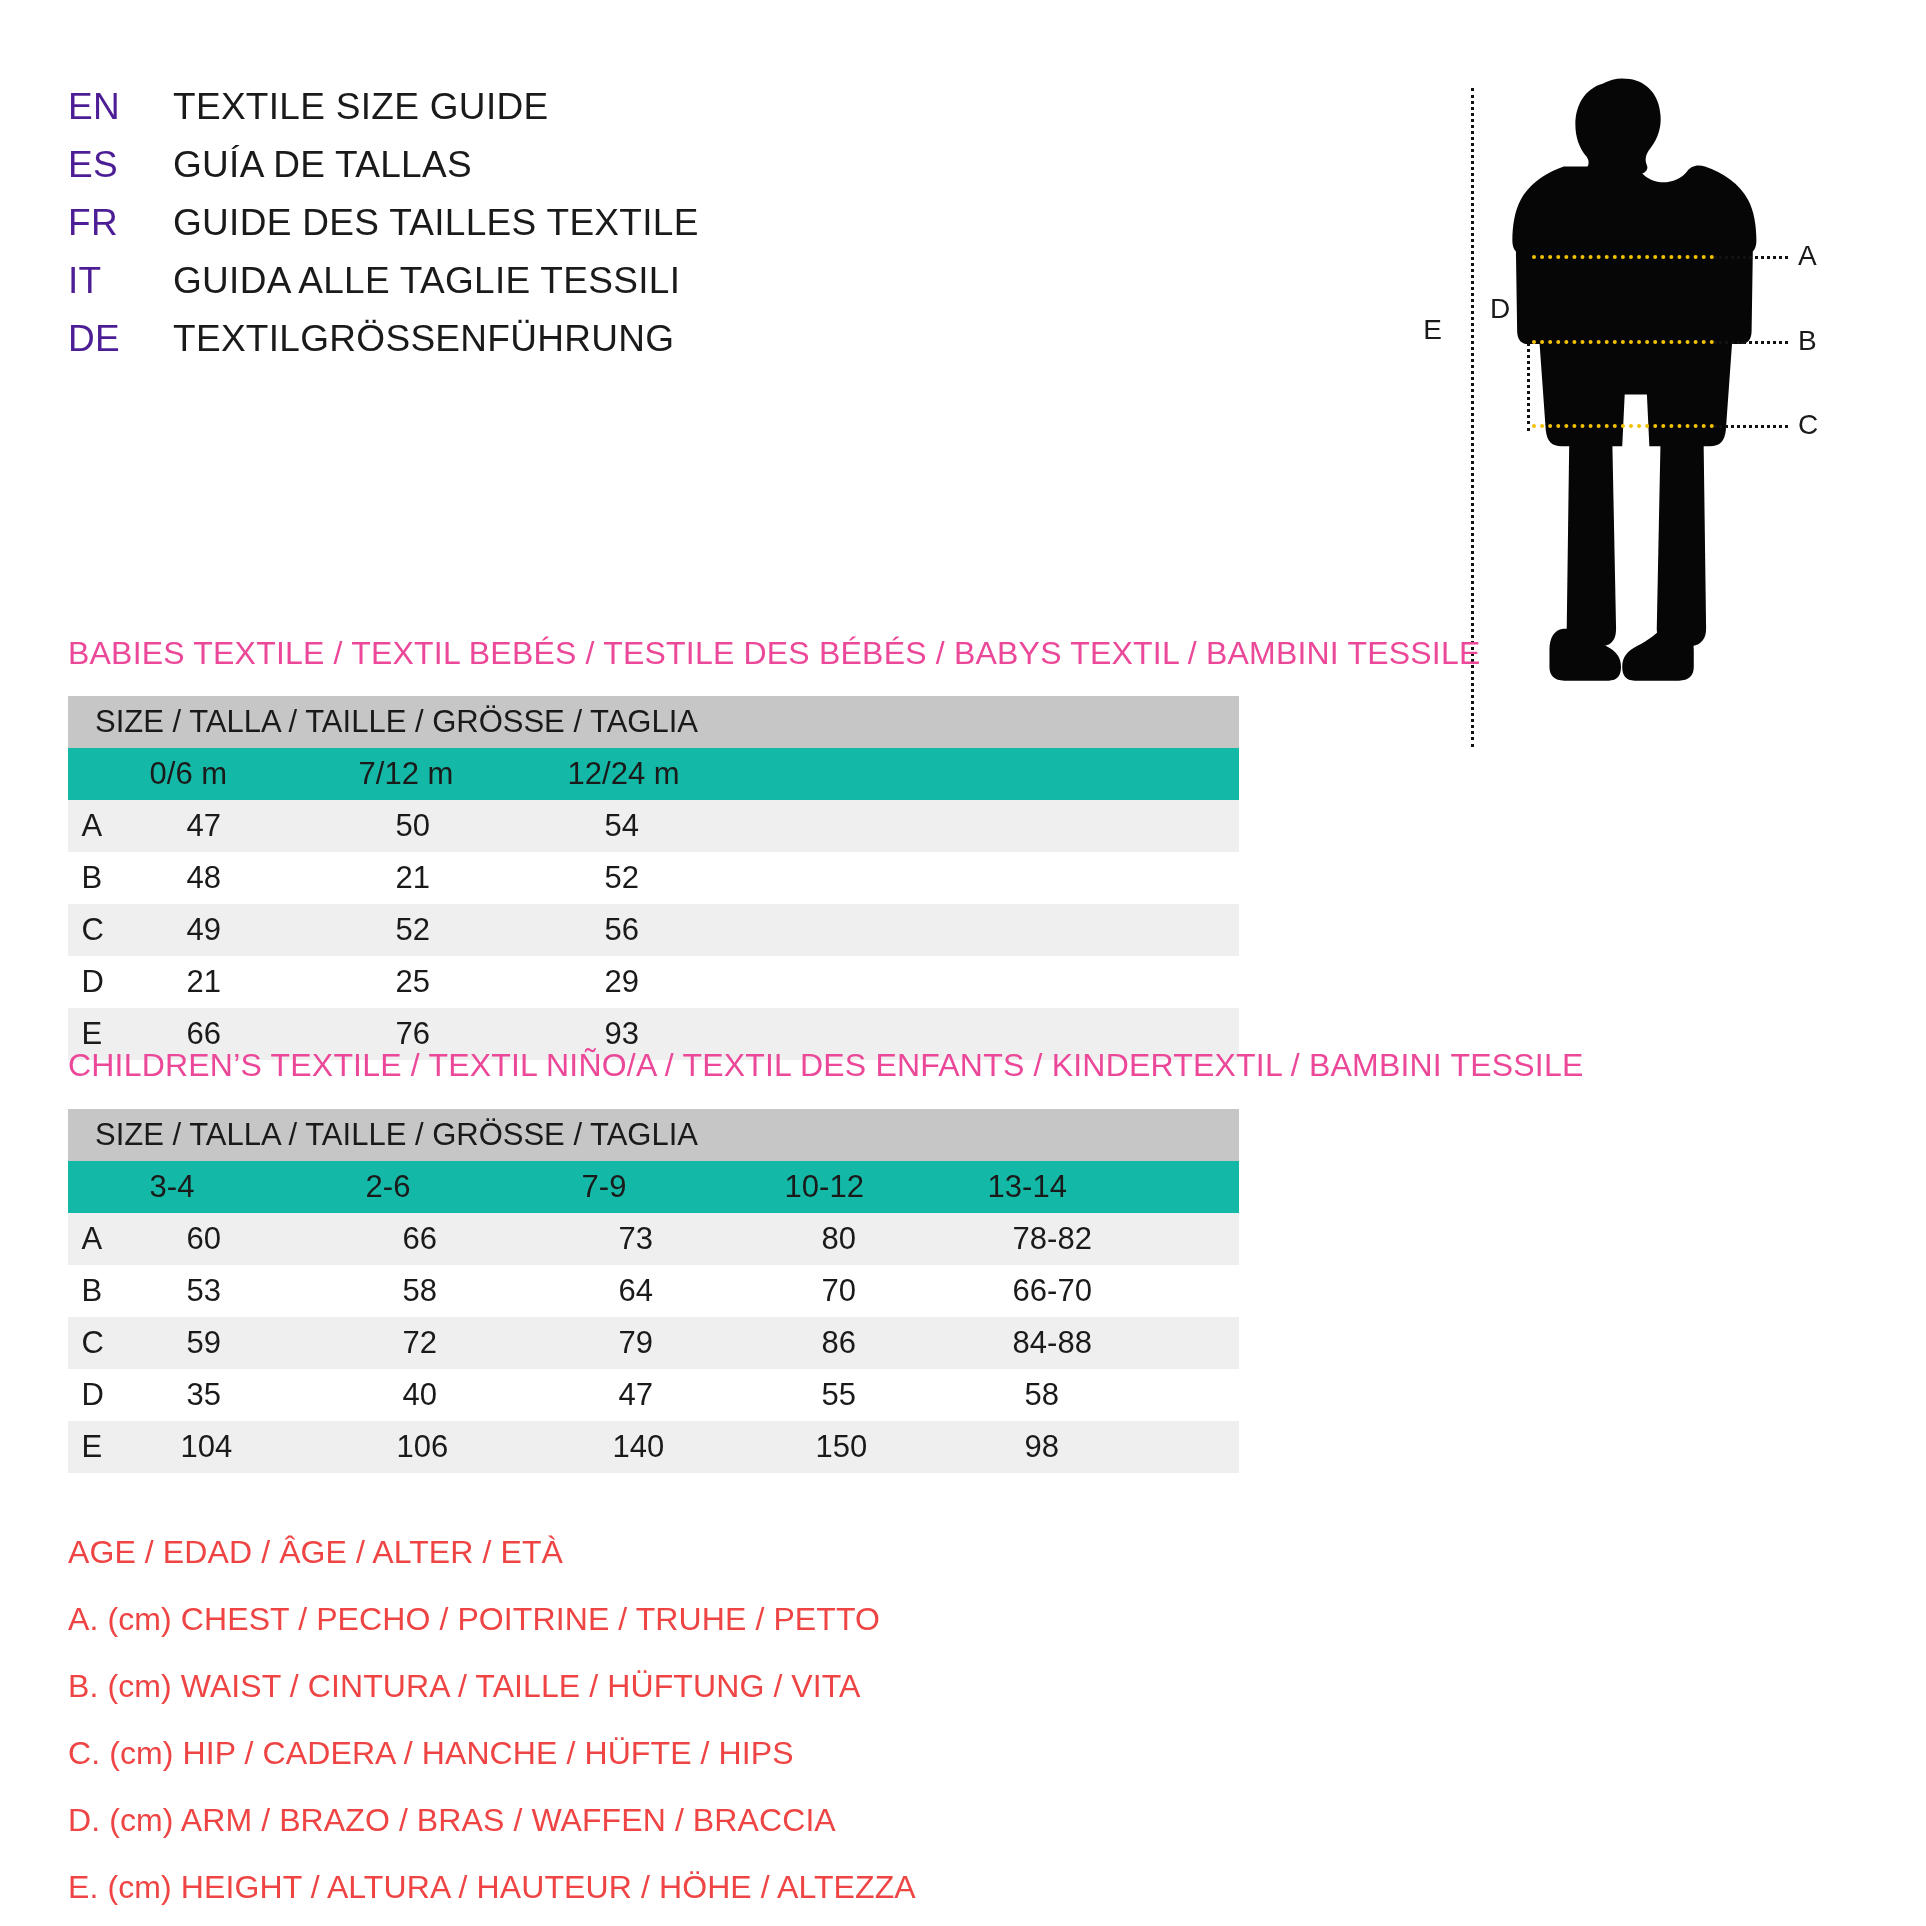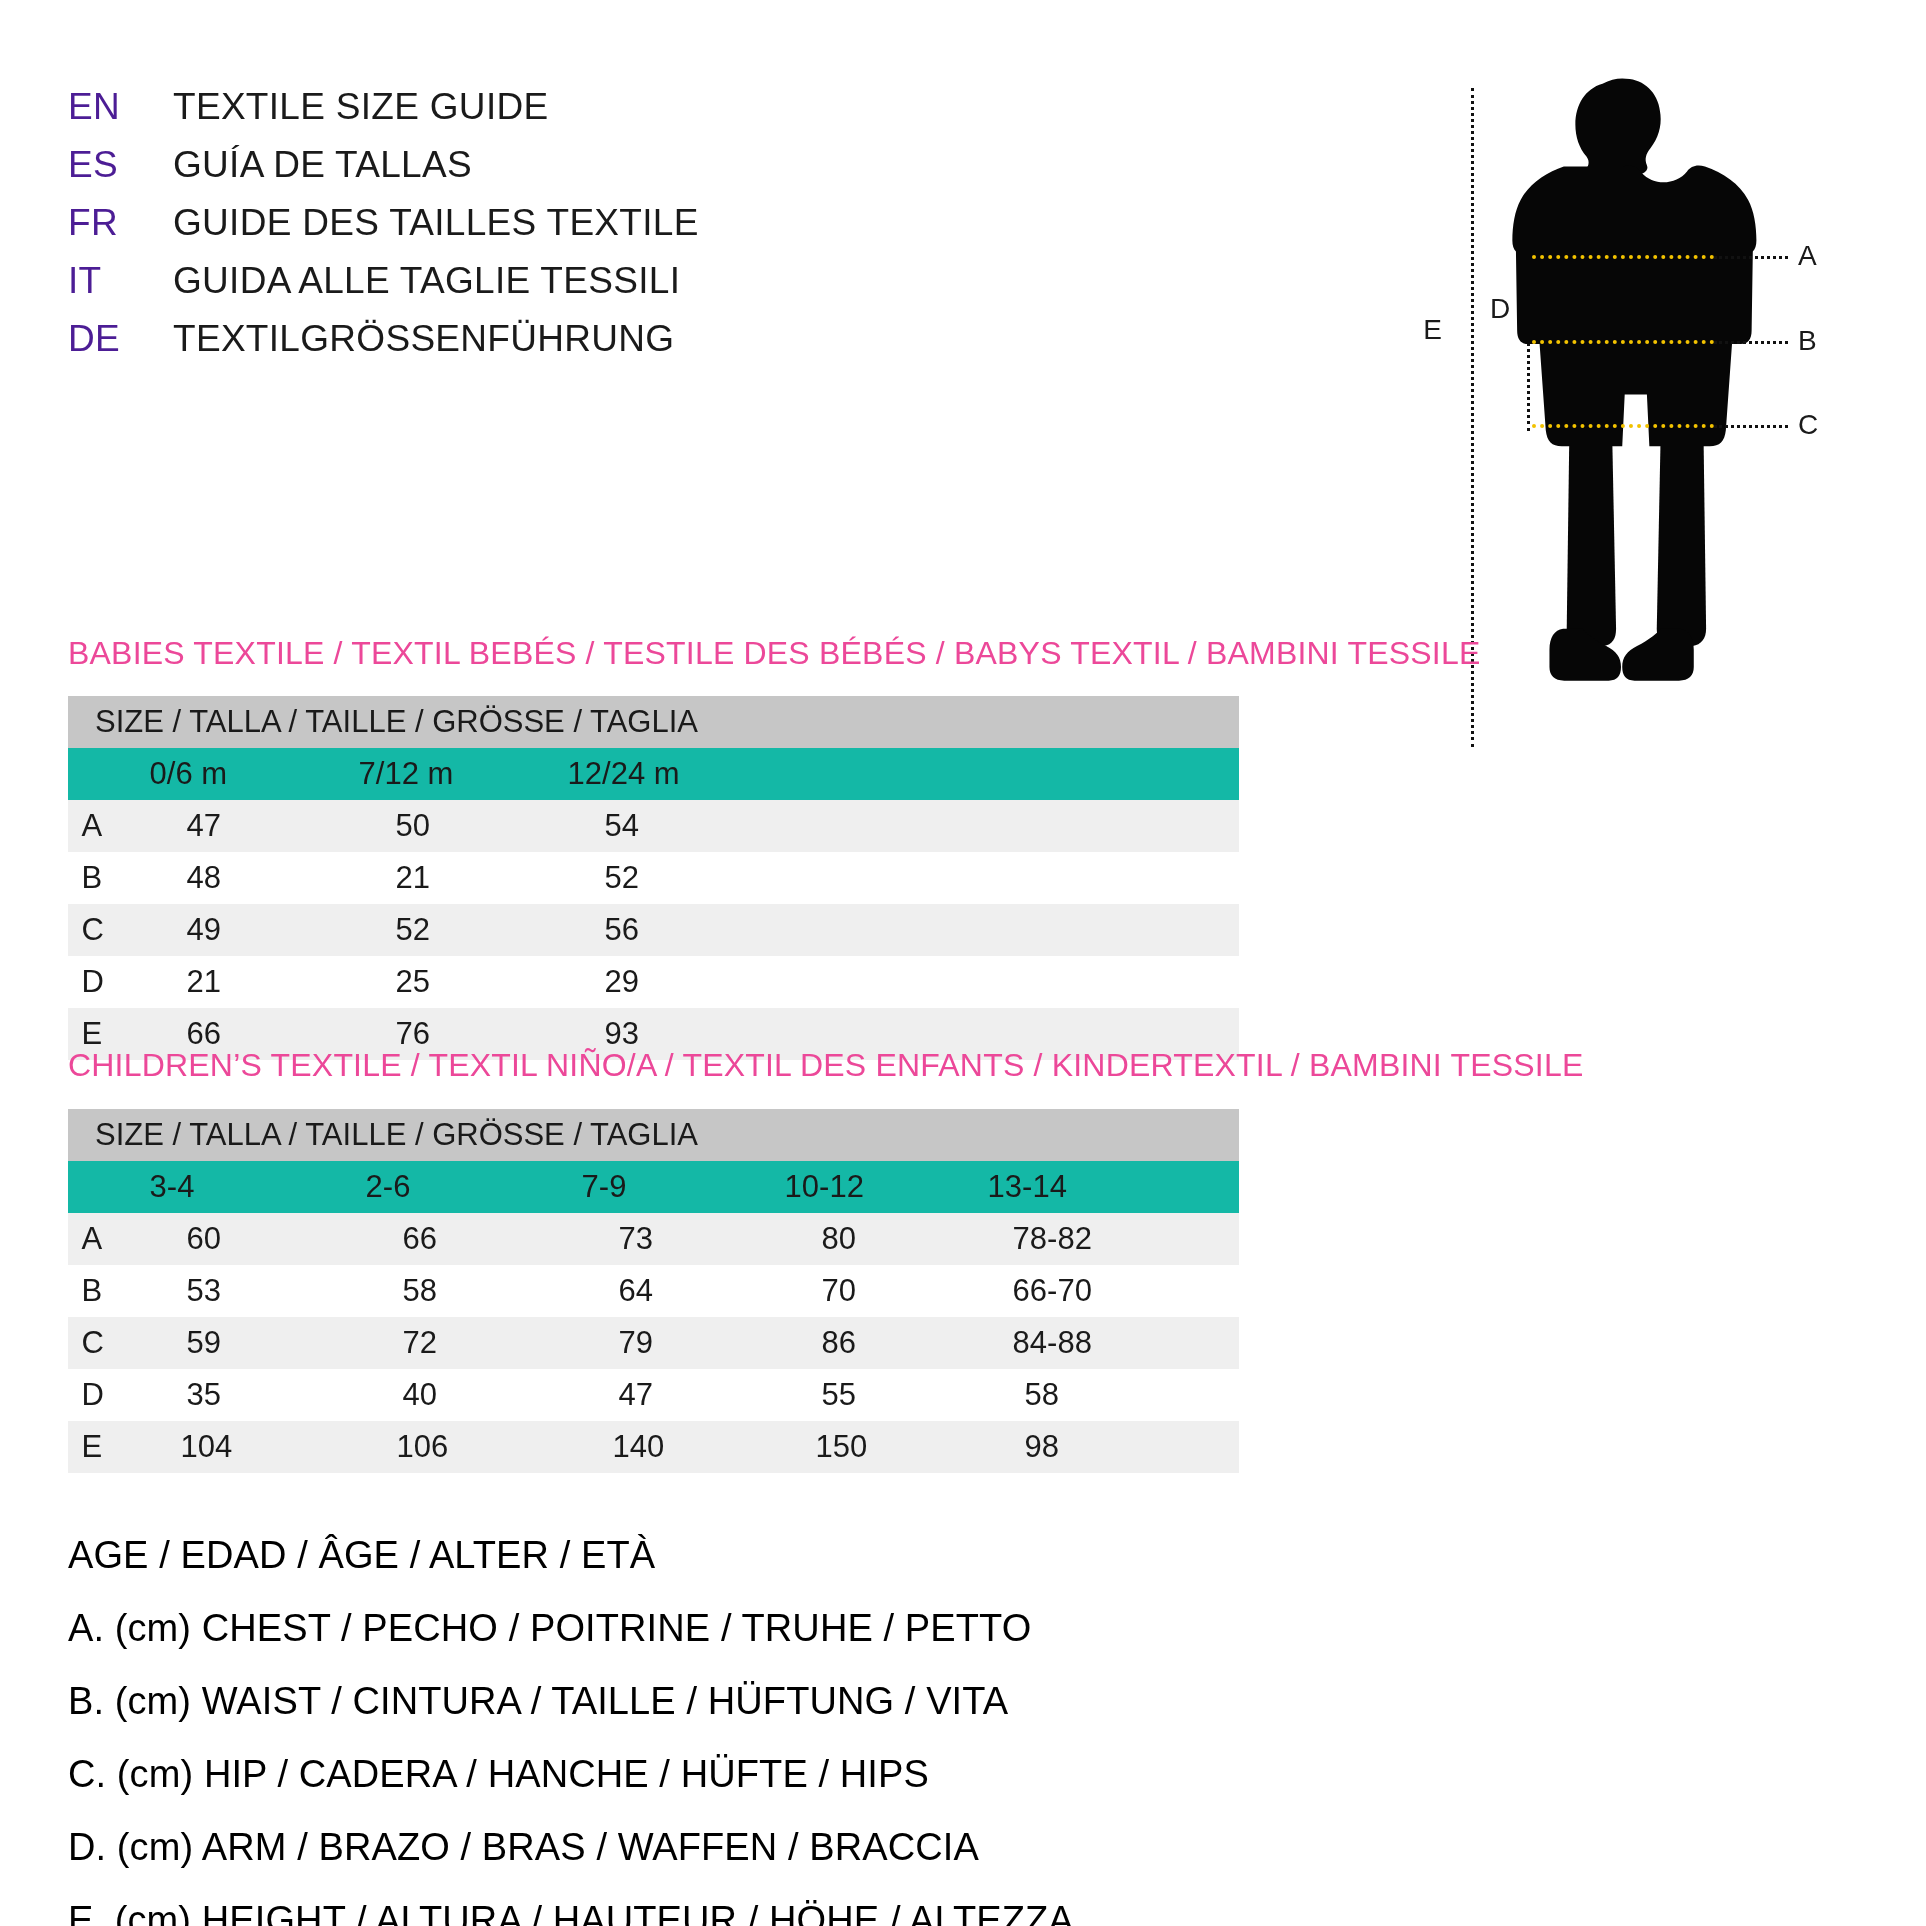--- a/index.html
+++ b/index.html
@@ -119,22 +119,22 @@
   .c-letter { width: 68px; padding-left: 13.6px !important; }
 
   
   .legend {
     position: absolute;
     left: 68px;
     top: 1534px;
     width: 1356px;
   }
   .legend-line {
-    font-size: 38px;
-    color: #000000;
+    font-size: 32px;
+    color: #ef4444;
     margin-bottom: 30px;
     letter-spacing: 0.1px;
   }
 </style>
 </head>
 <body>
 
 <div class="lang-block">
   <div class="lang-row">
     <div class="lang-code">EN</div>

